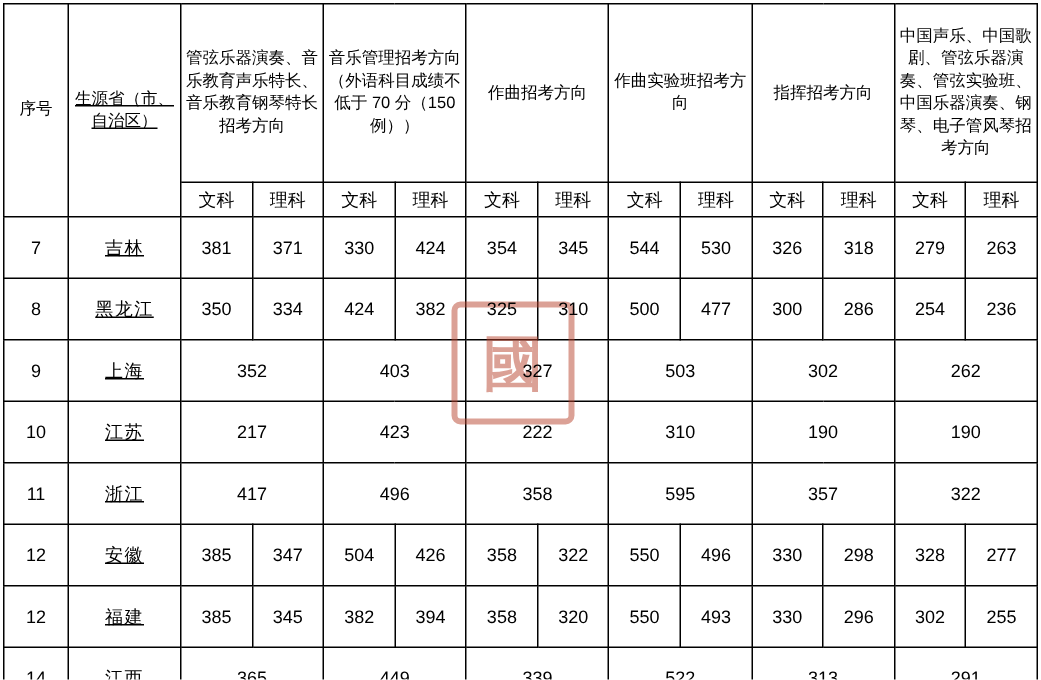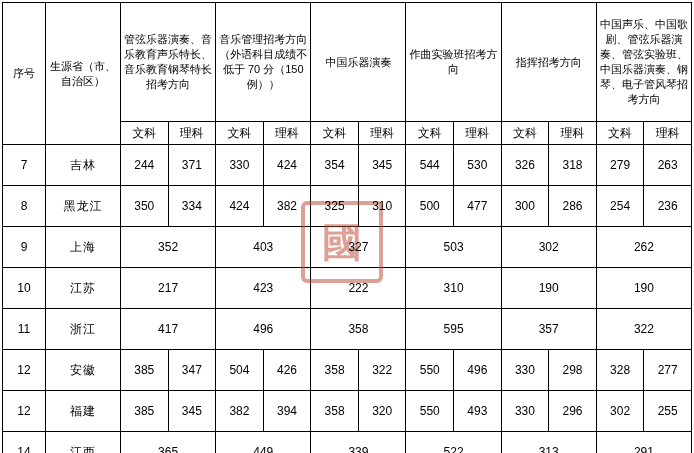--- a/index.html
+++ b/index.html
@@ -41,21 +41,21 @@
     line-height: 1.35;
     font-weight: bold;
     padding: 2px 3px;
   }
   .hdr-sub {
     height: 22px;
     font-size: 12px;
     font-weight: bold;
   }
   .col-no { width: 42px; }
-  .col-prov { width: 74px; }
+  .col-prov { width: 74px; text-decoration: underline; }
   .col-half { width: 37px; }
   .row-data td {
     height: 40px;
     font-size: 12px;
   }
   .cell-no {
     font-weight: bold;
     font-size: 13px;
   }
   .cell-prov {
@@ -128,21 +128,21 @@
     </div>
   </div>
 
   <table class="score-table">
     <thead>
       <tr>
         <th class="hdr-main col-no" rowspan="2">序号</th>
         <th class="hdr-main col-prov" rowspan="2">生源省（市、自治区）</th>
         <th class="hdr-main" colspan="2">管弦乐器演奏、音乐教育声乐特长、音乐教育钢琴特长招考方向</th>
         <th class="hdr-main" colspan="2">音乐管理招考方向（外语科目成绩不低于 70 分（150 例））</th>
-        <th class="hdr-main" colspan="2">中国乐器演奏</th>
+        <th class="hdr-main" colspan="2">作曲招考方向</th>
         <th class="hdr-main" colspan="2">作曲实验班招考方向</th>
         <th class="hdr-main" colspan="2">指挥招考方向</th>
         <th class="hdr-main" colspan="2">中国声乐、中国歌剧、管弦乐器演奏、管弦实验班、中国乐器演奏、钢琴、电子管风琴招考方向</th>
       </tr>
       <tr>
         <th class="hdr-sub col-half">文科</th>
         <th class="hdr-sub col-half">理科</th>
         <th class="hdr-sub col-half">文科</th>
         <th class="hdr-sub col-half">理科</th>
         <th class="hdr-sub col-half">文科</th>
@@ -152,21 +152,21 @@
         <th class="hdr-sub col-half">文科</th>
         <th class="hdr-sub col-half">理科</th>
         <th class="hdr-sub col-half">文科</th>
         <th class="hdr-sub col-half">理科</th>
       </tr>
     </thead>
     <tbody id="table-body">
         <tr class="row-data">
           <td class="cell-no col-no">7</td>
           <td class="cell-prov col-prov">吉林</td>
-          <td class="col-half">244</td>
+          <td class="col-half">381</td>
           <td class="col-half">371</td>
           <td class="col-half">330</td>
           <td class="col-half">424</td>
           <td class="col-half">354</td>
           <td class="col-half">345</td>
           <td class="col-half">544</td>
           <td class="col-half">530</td>
           <td class="col-half">326</td>
           <td class="col-half">318</td>
           <td class="col-half">279</td>

